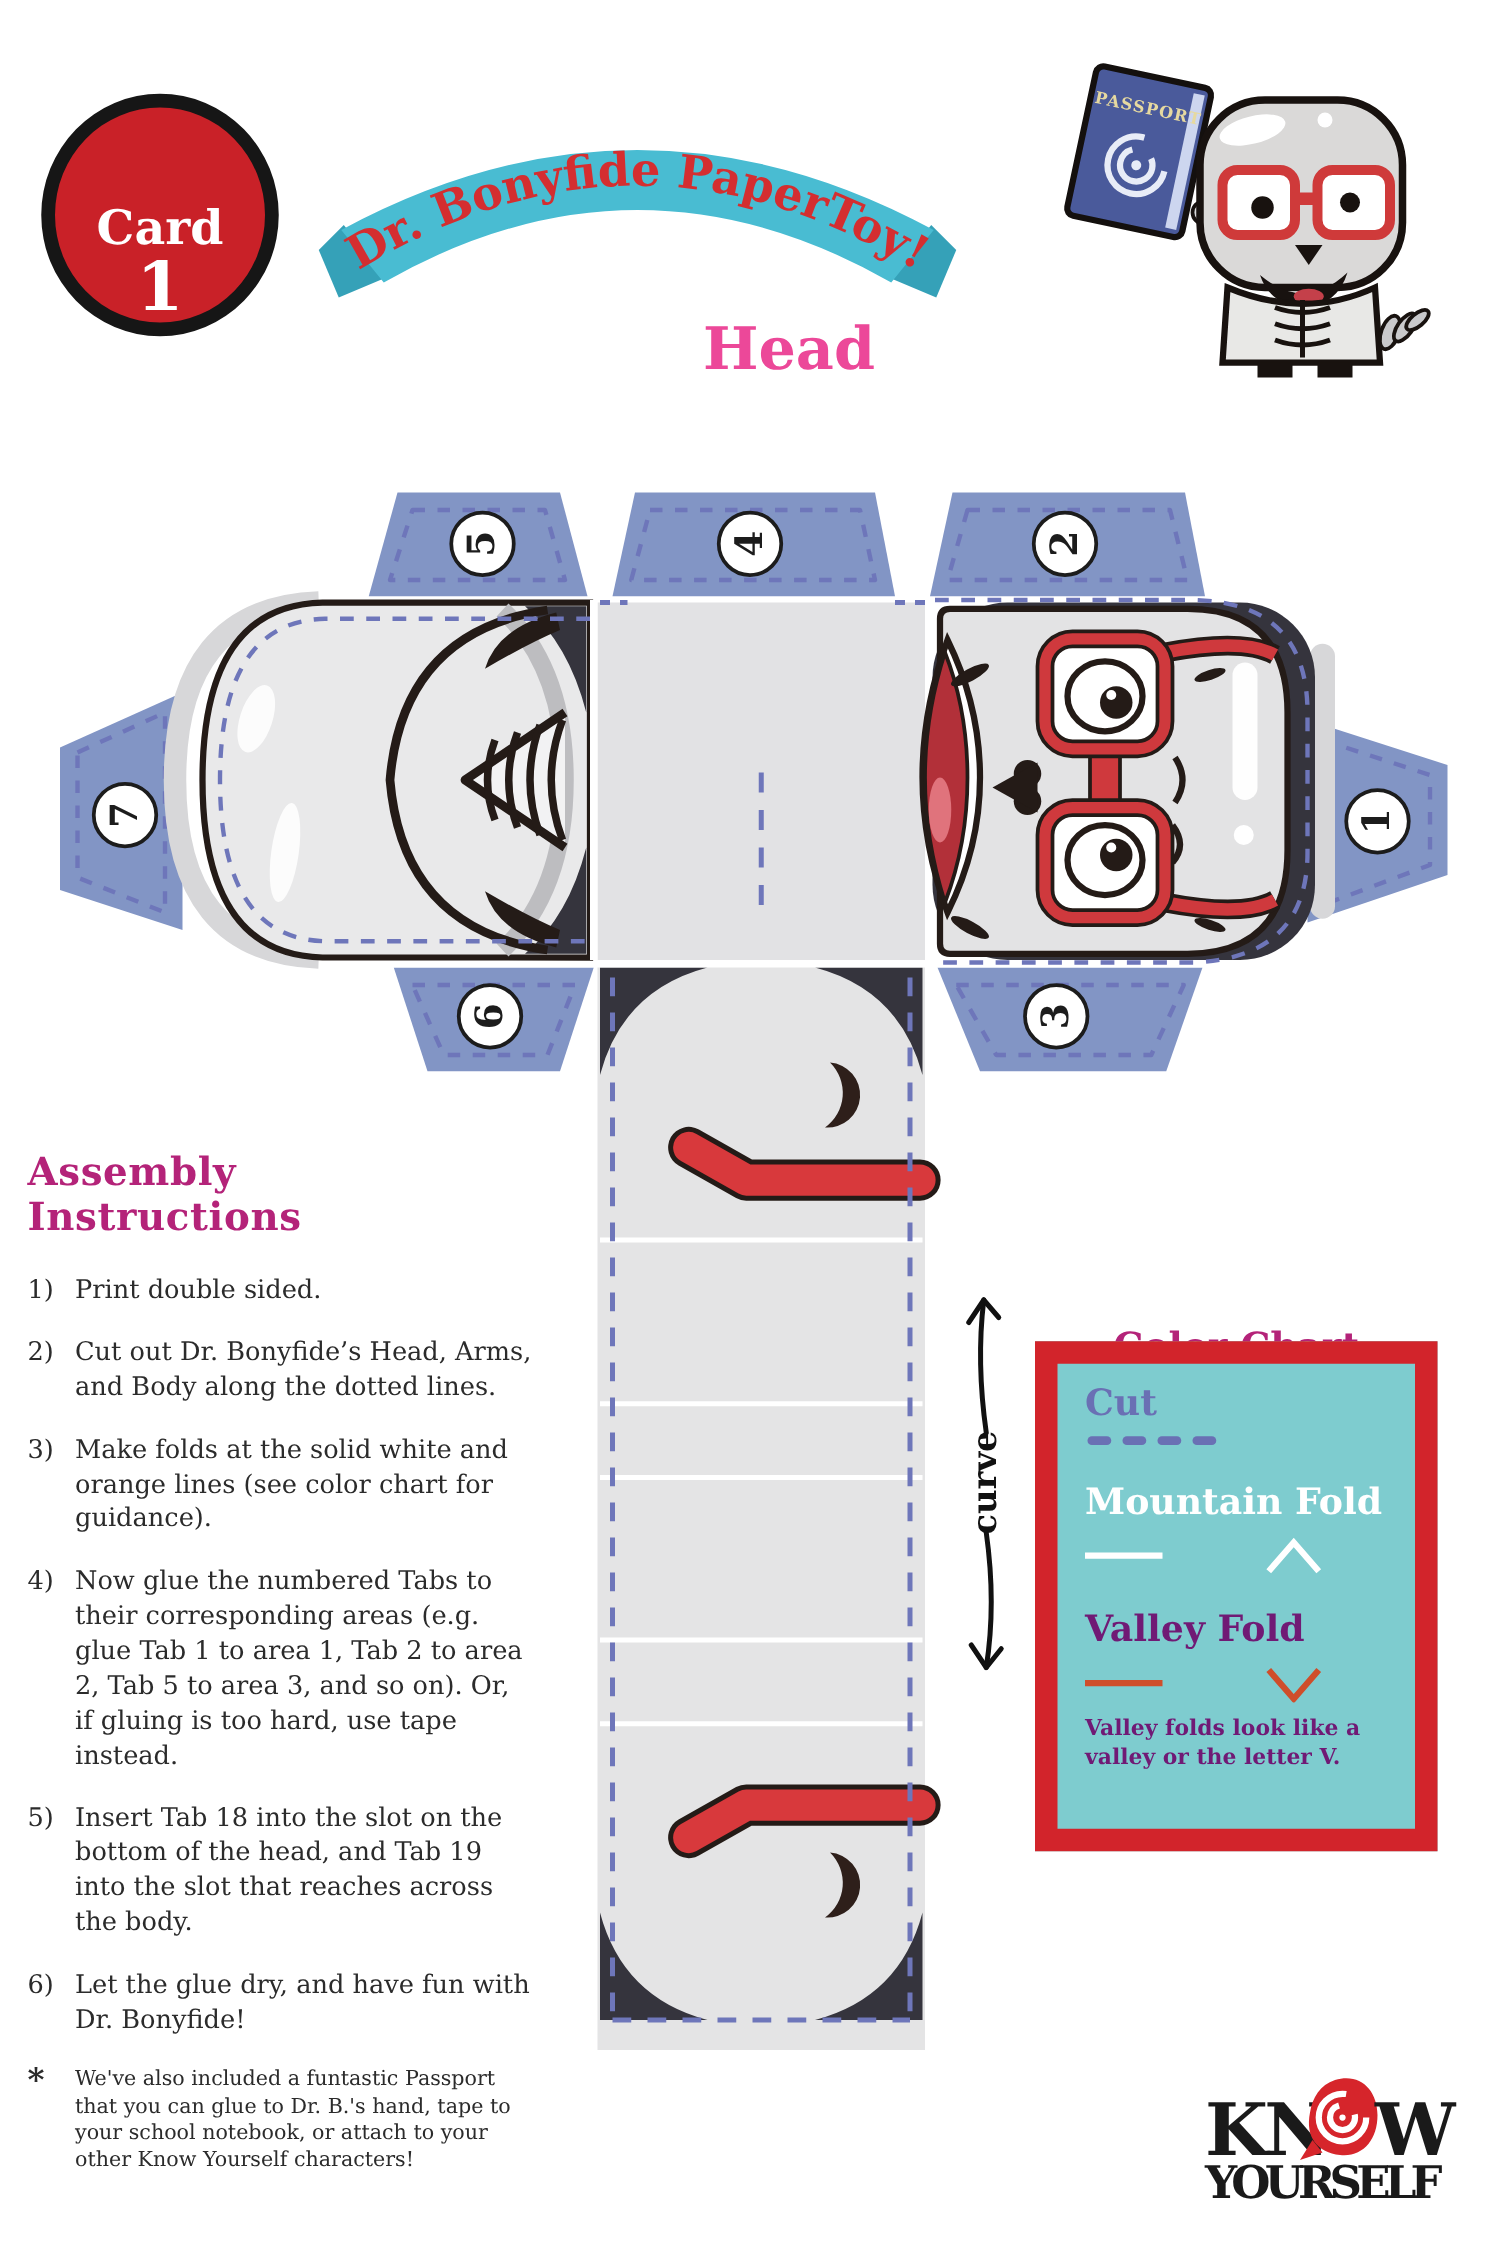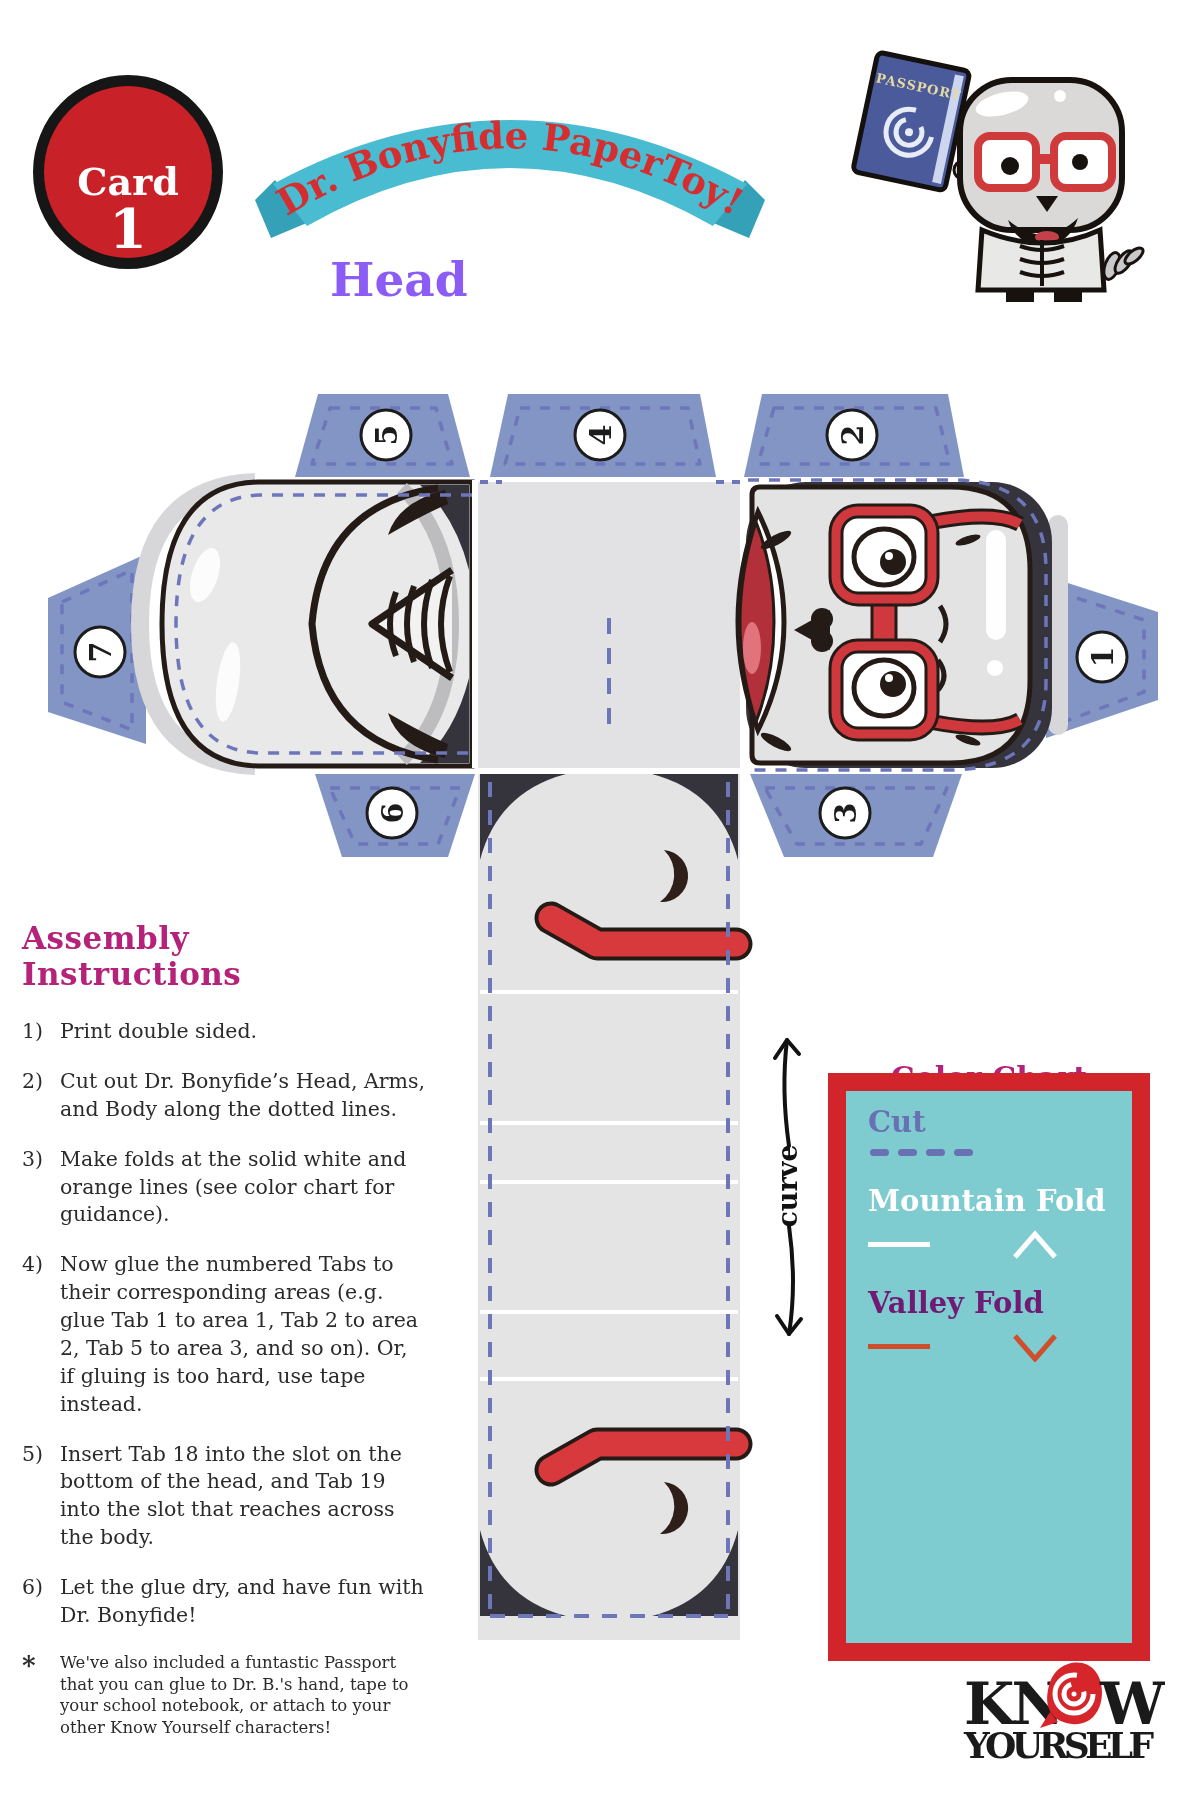--- a/index.html
+++ b/index.html
@@ -8,36 +8,36 @@
   .abs{position:absolute;}
 
   
   .card-badge{left:33px;top:75px;width:168px;height:172px;background:#c92128;
     border:11px solid #161616;border-radius:50%;display:flex;flex-direction:column;
     align-items:center;justify-content:flex-end;color:#fff;text-align:center;}
   .card-badge .lbl{font-size:38px;font-weight:bold;line-height:1;}
   .card-badge .num{font-size:54px;font-weight:bold;line-height:1.05;}
 
   
-  .page-title{left:330px;top:252px;width:370px;text-align:left;
-    font-size:47px;font-weight:bold;color:#8b5cf6;}
+  .page-title{left:330px;top:252px;width:370px;text-align:right;
+    font-size:47px;font-weight:bold;color:#ec4899;}
 
   
   .instructions{left:22px;top:920px;width:404px;}
   .instructions h2{margin:0 12px 26px 0;font-size:31px;color:#b42379;letter-spacing:.5px;}
   .instr-item{display:flex;margin-bottom:22px;font-size:20.5px;line-height:1.36;}
   .instr-item .n{width:38px;flex:0 0 38px;}
   .instr-item .t{flex:1;}
   .footnote{display:flex;margin-top:4px;font-size:16.5px;line-height:1.32;}
   .footnote .star{width:38px;flex:0 0 38px;font-size:26px;font-weight:bold;line-height:1;}
 
   
   .chart-heading{left:828px;top:1020px;width:322px;text-align:center;
     font-size:30px;font-weight:bold;color:#b42379;margin-top:40px;}
-  .color-chart{left:828px;top:1073px;width:322px;height:588px;box-sizing:border-box;
+  .color-chart{left:828px;top:1073px;width:322px;height:408px;box-sizing:border-box;
     background:#7ecccf;border:18px solid #d2242b;padding:16px 22px;}
   .chart-label{font-size:29px;font-weight:bold;line-height:1.1;}
   .cut-label{color:#6a70b4;}
   .cut-dashes{display:flex;gap:9px;margin:10px 0 30px 2px;}
   .cut-dashes span{width:19px;height:7px;border-radius:3.5px;background:#6a70b4;}
   .fold-row{display:flex;align-items:center;justify-content:space-between;
     width:190px;margin:12px 0 10px 0;height:30px;}
   .fold-line{width:62px;height:5px;}
   .mountain-label,.mountain-desc{color:#ffffff;}
   .valley-label,.valley-desc{color:#701a75;}
@@ -320,20 +320,21 @@
       </div>
     </div>
     <div class="chart-sec">
       <div class="chart-label valley-label">Valley Fold</div>
       <div class="fold-row">
         <div class="fold-line" style="background:#cf4e2b;"></div>
         <svg width="46" height="30" viewBox="0 0 46 30">
           <polyline points="3,4 23,27 43,4" fill="none" stroke="#cf4e2b" stroke-width="5"></polyline>
         </svg>
       </div>
+      <div class="valley-desc">Valley folds look like a valley or the letter V.</div>
     </div>
   </div>
 
   <svg class="abs" style="left:950px;top:1650px;" width="215" height="115" viewBox="0 0 215 115">
     <text x="14" y="74" font-family="Liberation Sans, sans-serif" font-size="58" font-weight="bold" letter-spacing="-3" fill="#1a1a1a">KN</text>
     <g>
       <path d="M118,14 C138,8 152,22 152,42 C152,62 140,76 122,74 C104,72 94,60 98,40 C100,28 106,18 118,14 Z" fill="#d6252b"></path>
       <path d="M100,62 L90,78 L108,72 Z" fill="#d6252b"></path>
       <circle cx="124" cy="44" r="19" fill="none" stroke="#fff" stroke-width="5" stroke-dasharray="92 30"></circle>
       <circle cx="124" cy="44" r="10" fill="none" stroke="#fff" stroke-width="5" stroke-dasharray="44 16"></circle>

